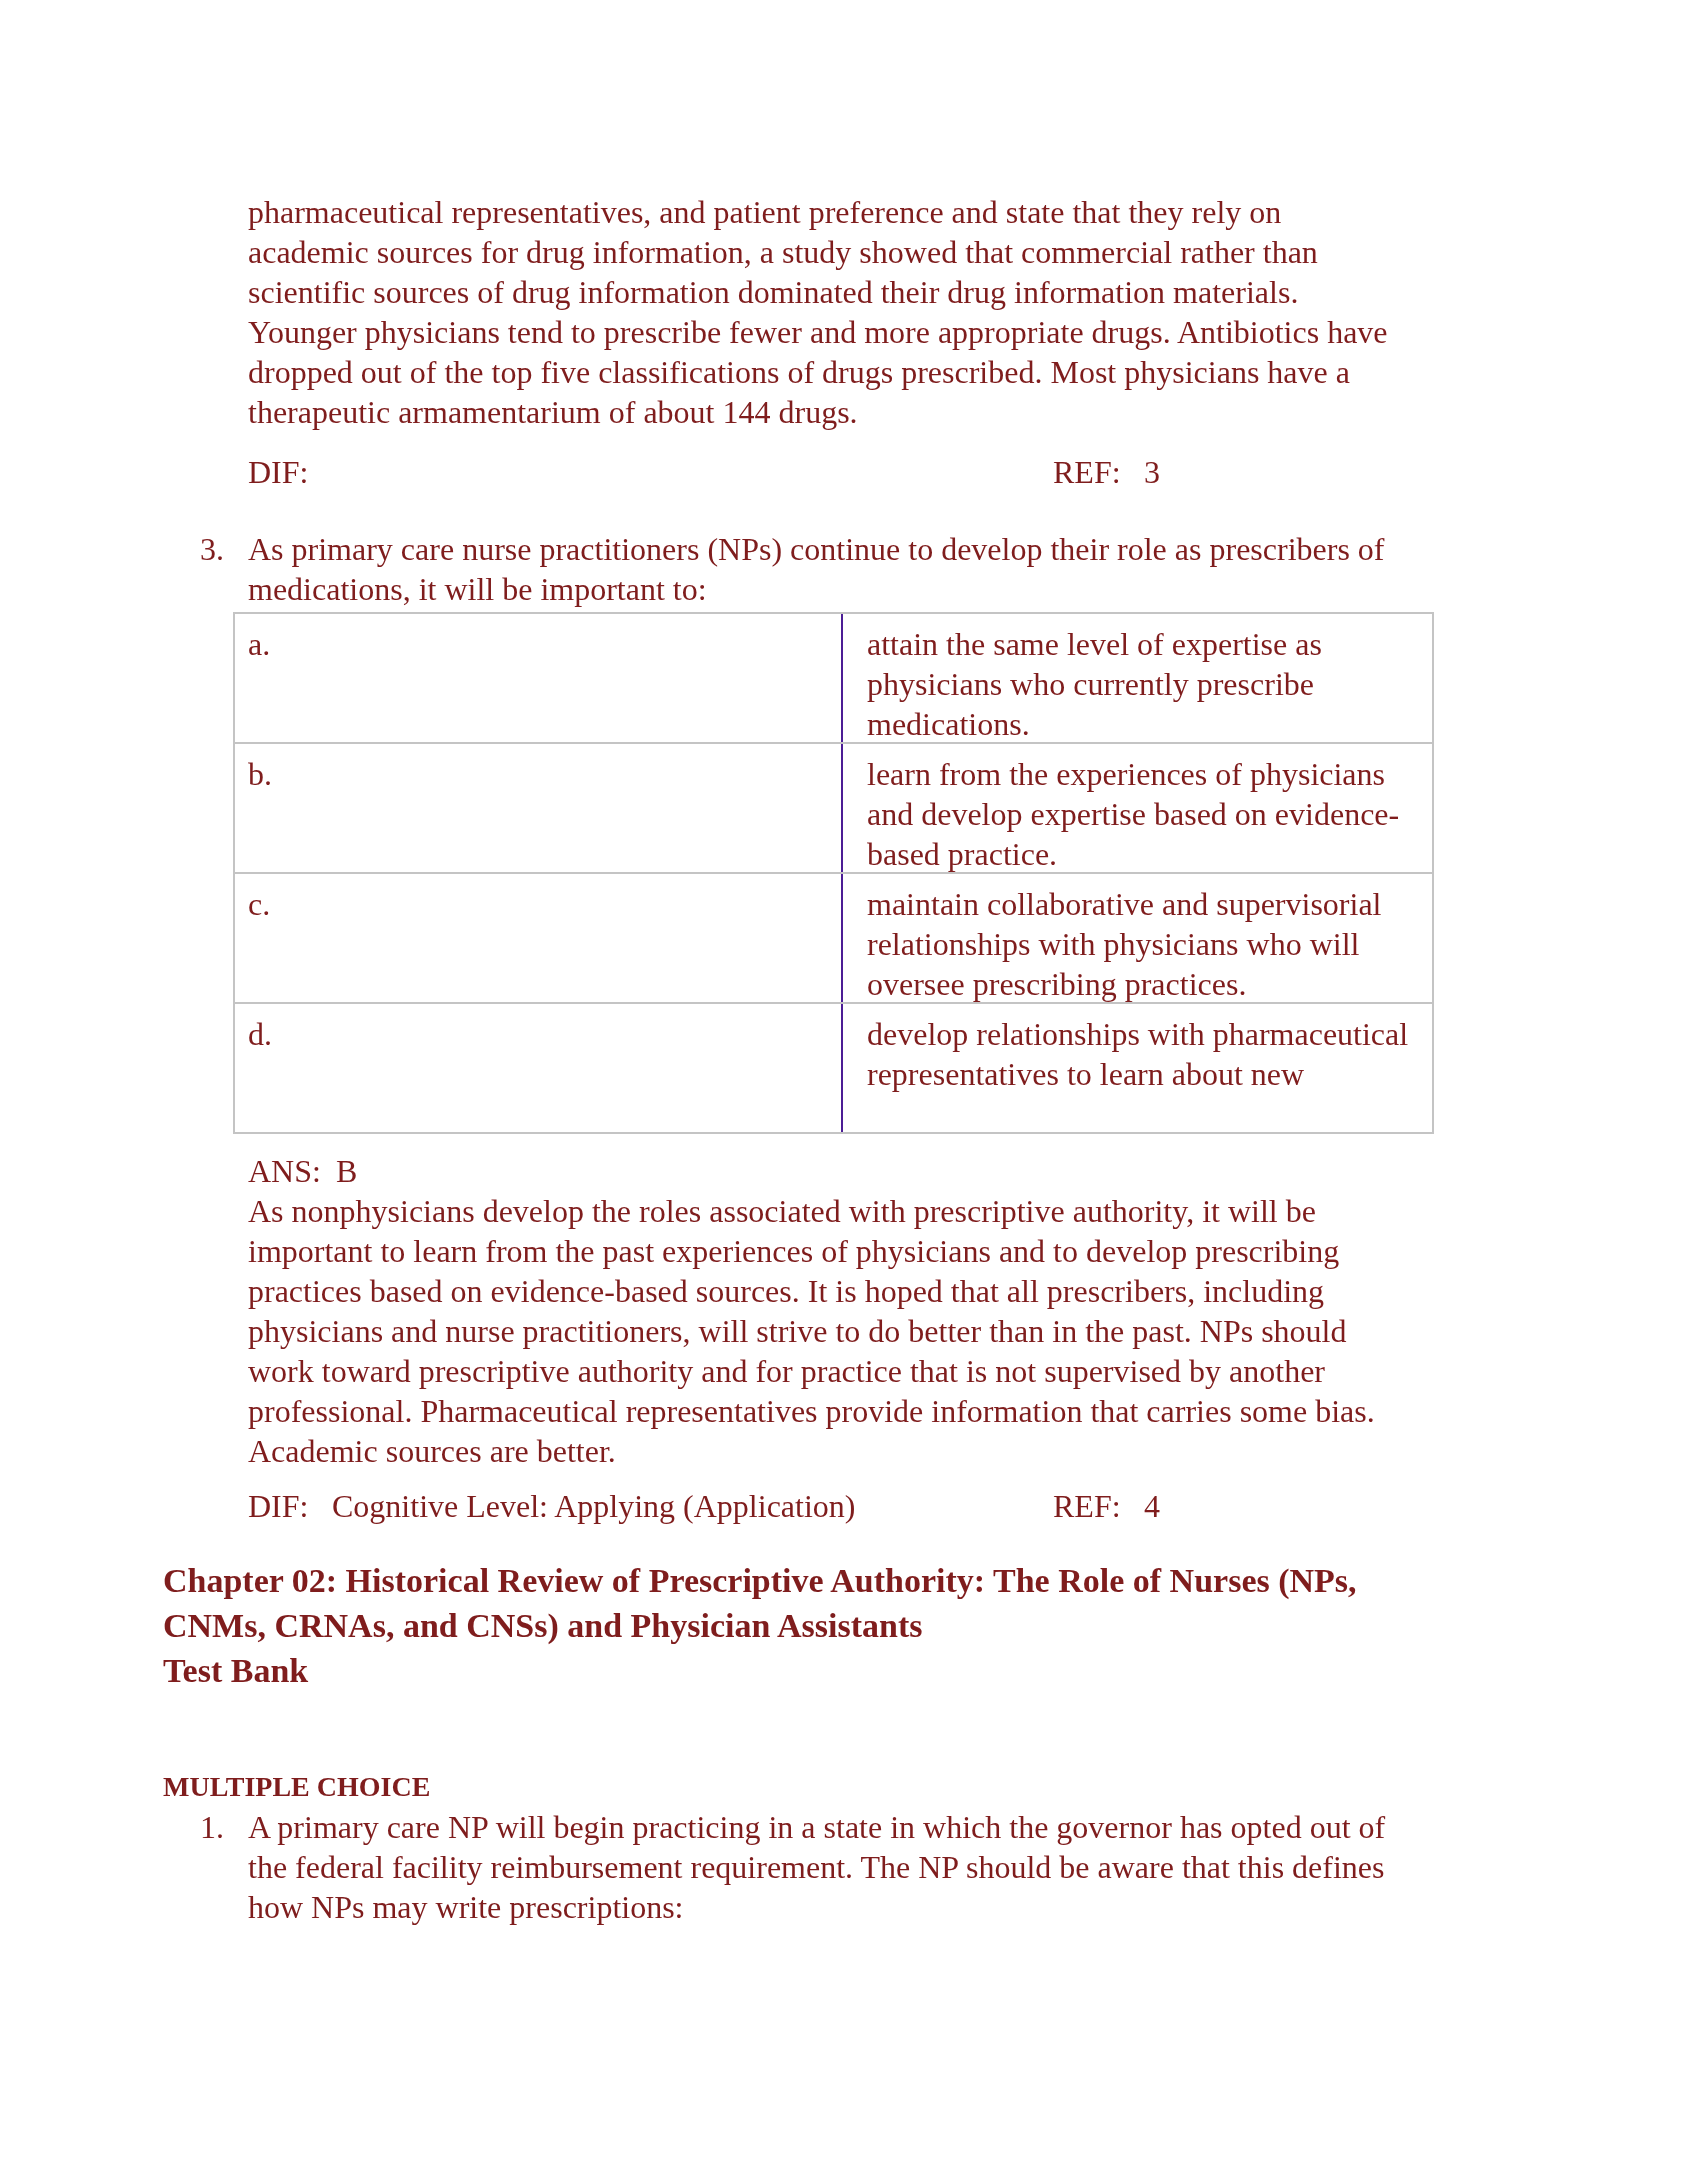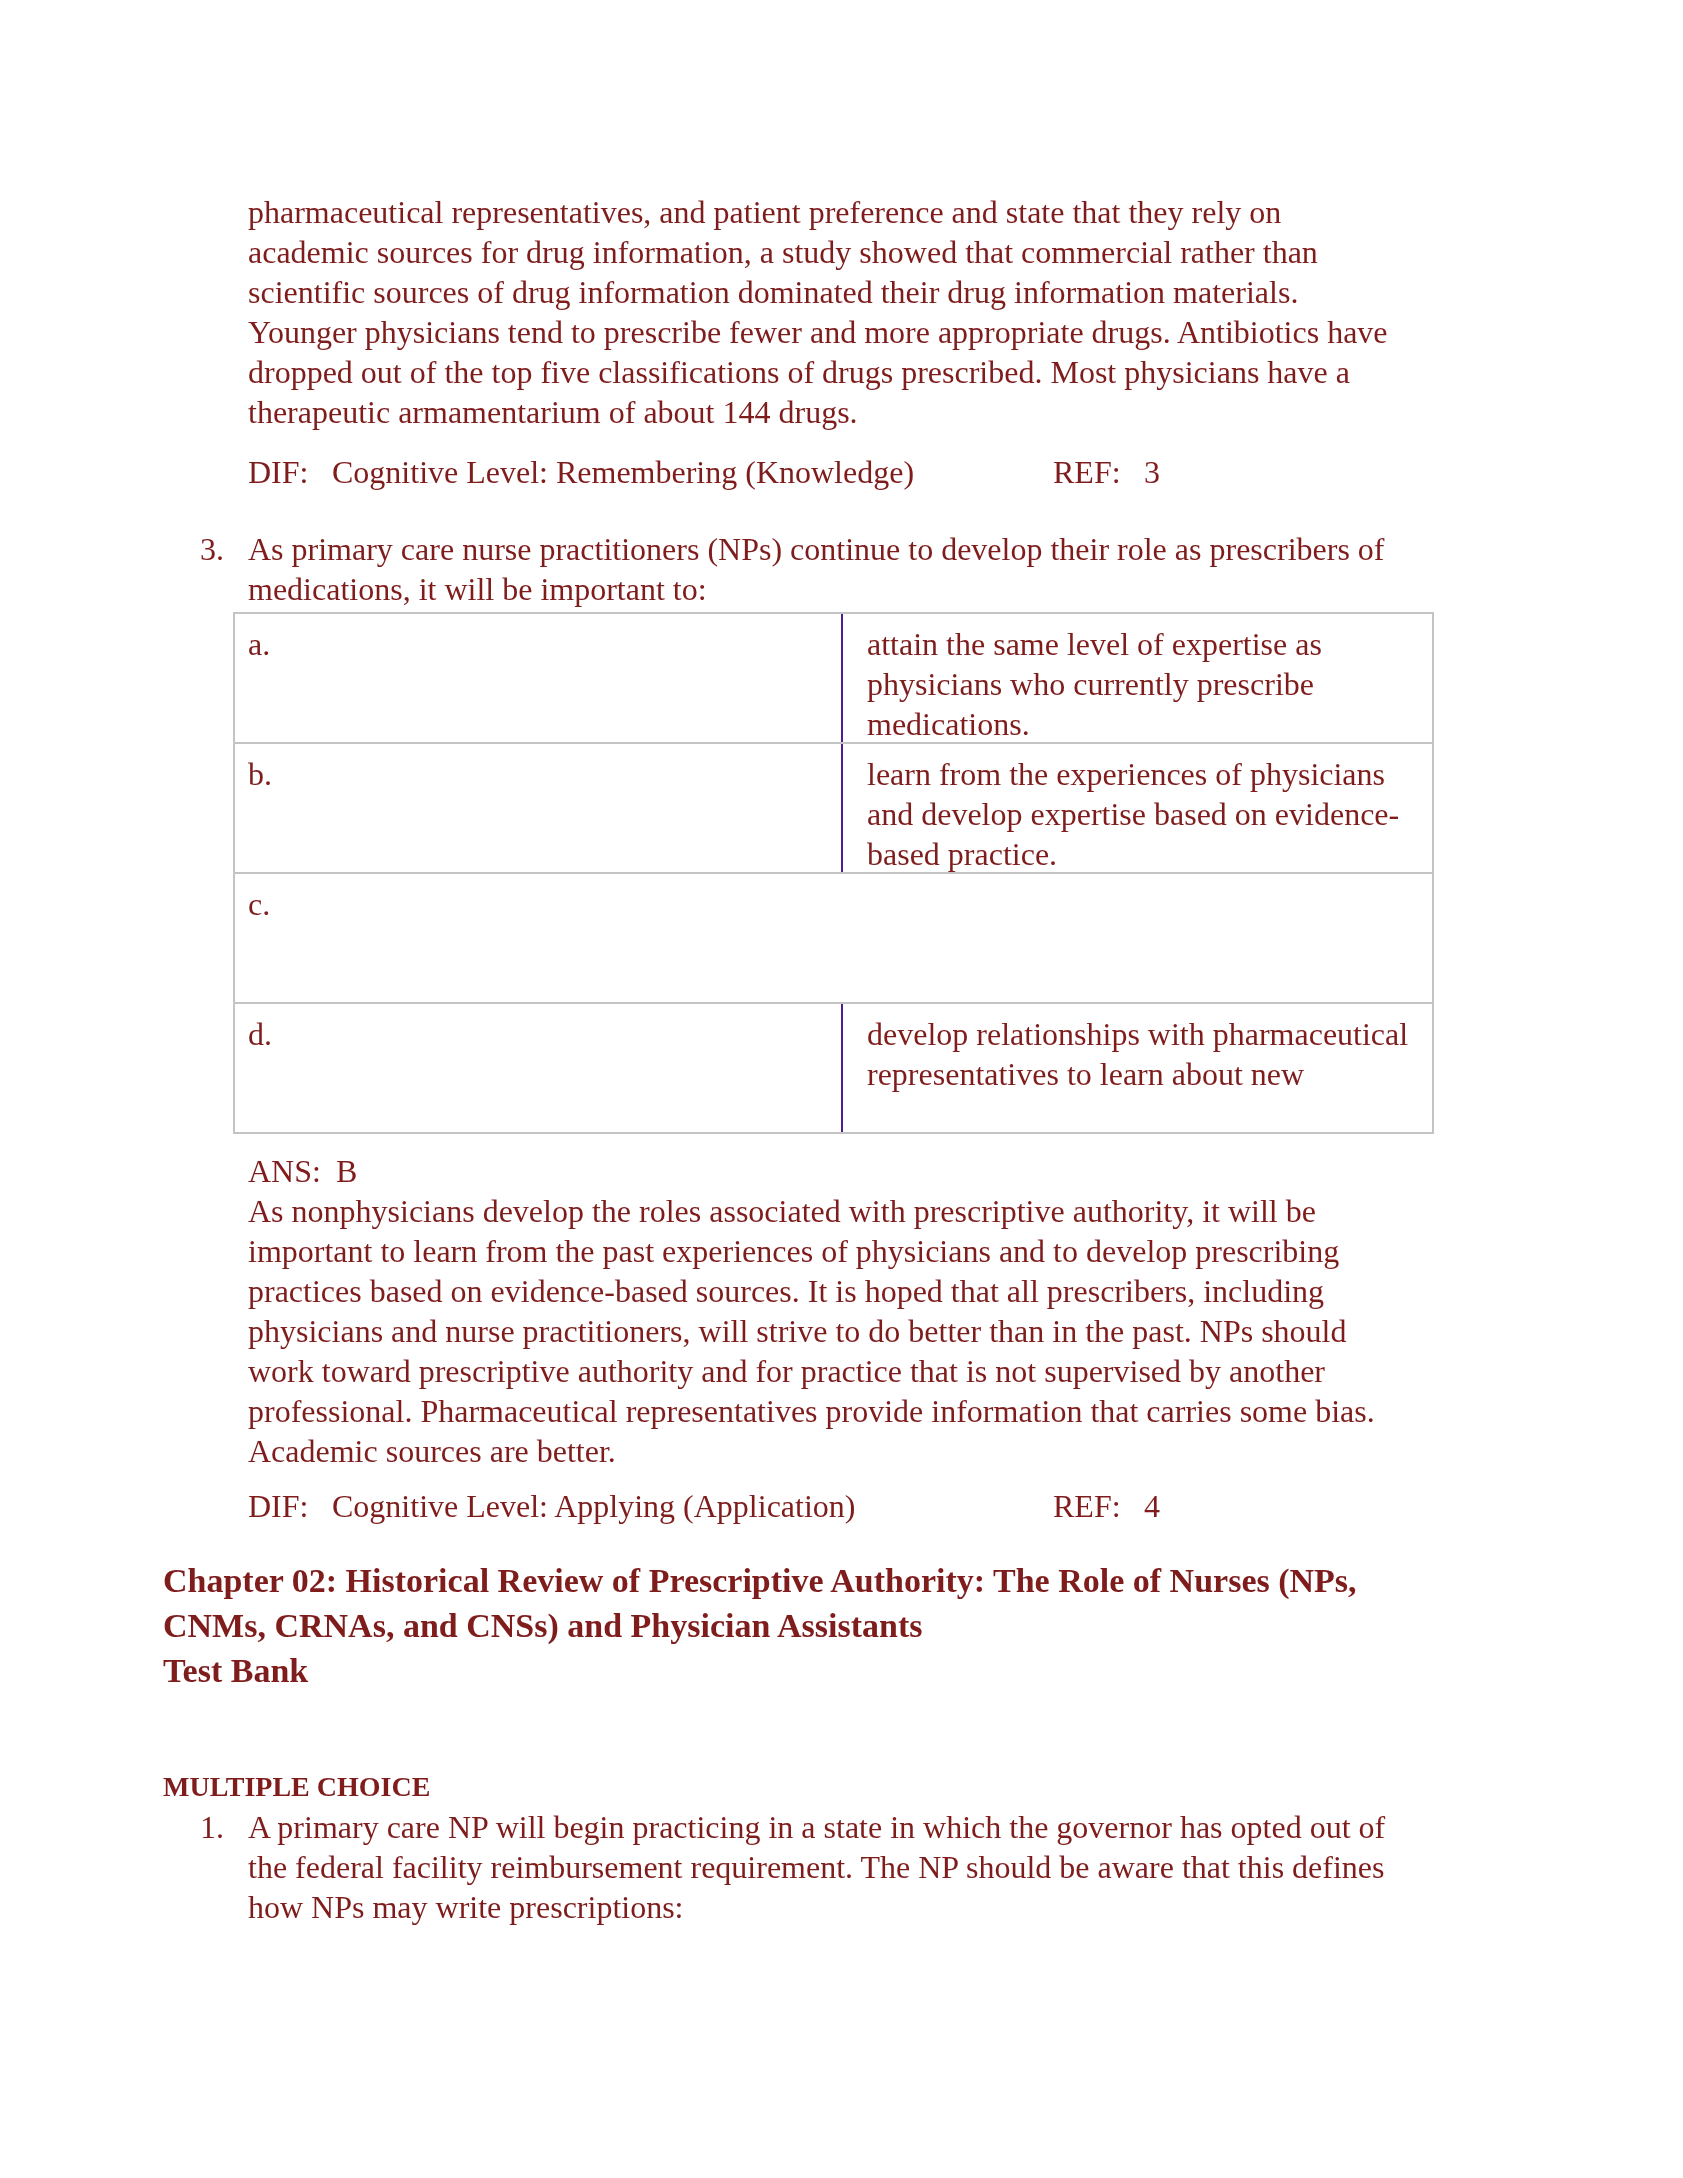--- a/index.html
+++ b/index.html
@@ -104,21 +104,20 @@
       <div class="line">pharmaceutical representatives, and patient preference and state that they rely on</div>
       <div class="line">academic sources for drug information, a study showed that commercial rather than</div>
       <div class="line">scientific sources of drug information dominated their drug information materials.</div>
       <div class="line">Younger physicians tend to prescribe fewer and more appropriate drugs. Antibiotics have</div>
       <div class="line">dropped out of the top five classifications of drugs prescribed. Most physicians have a</div>
       <div class="line">therapeutic armamentarium of about 144 drugs.</div>
     </div>
 
   <div class="meta-row" style="left:248px; top:452px;">
     <span class="dif-label">DIF:</span>
-    <span class="dif-text">Cognitive Level: Remembering (Knowledge)</span>
     <span class="ref-label">REF:</span>
     <span class="ref-value">3</span>
   </div>
 
   <div class="question body-text" style="top:529px;">
     <span class="q-number">3.</span>
     <div>
         <div class="line">As primary care nurse practitioners (NPs) continue to develop their role as prescribers of</div>
         <div class="line">medications, it will be important to:</div>
       </div>
@@ -136,20 +135,25 @@
     <div class="option-row">
       <div class="cell-letter">b.</div>
       <div class="cell-text body-text">
           <div class="line">learn from the experiences of physicians</div>
           <div class="line">and develop expertise based on evidence-</div>
           <div class="line">based practice.</div>
         </div>
     </div>
     <div class="option-row">
       <div class="cell-letter">c.</div>
+      <div class="cell-text body-text">
+          <div class="line">maintain collaborative and supervisorial</div>
+          <div class="line">relationships with physicians who will</div>
+          <div class="line">oversee prescribing practices.</div>
+        </div>
     </div>
     <div class="option-row">
       <div class="cell-letter">d.</div>
       <div class="cell-text body-text">
           <div class="line">develop relationships with pharmaceutical</div>
           <div class="line">representatives to learn about new</div>
         </div>
     </div>
   </div>
 

